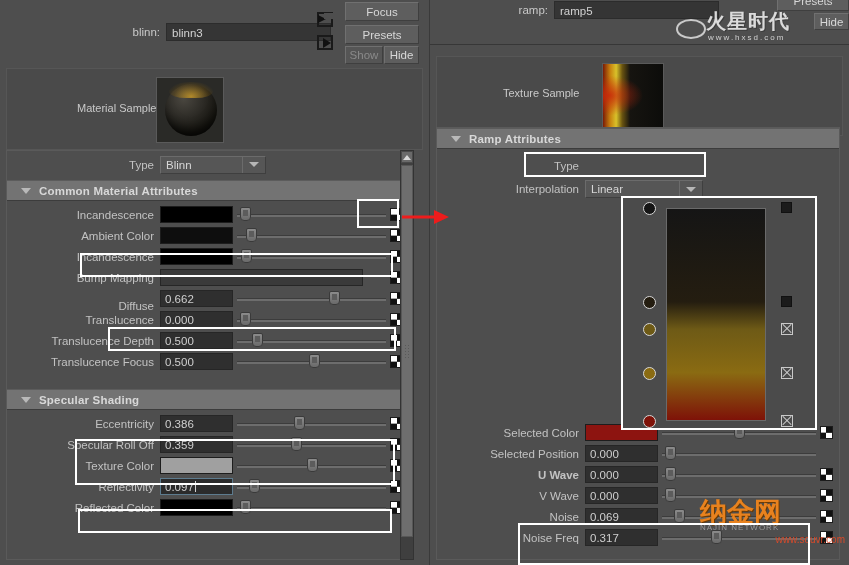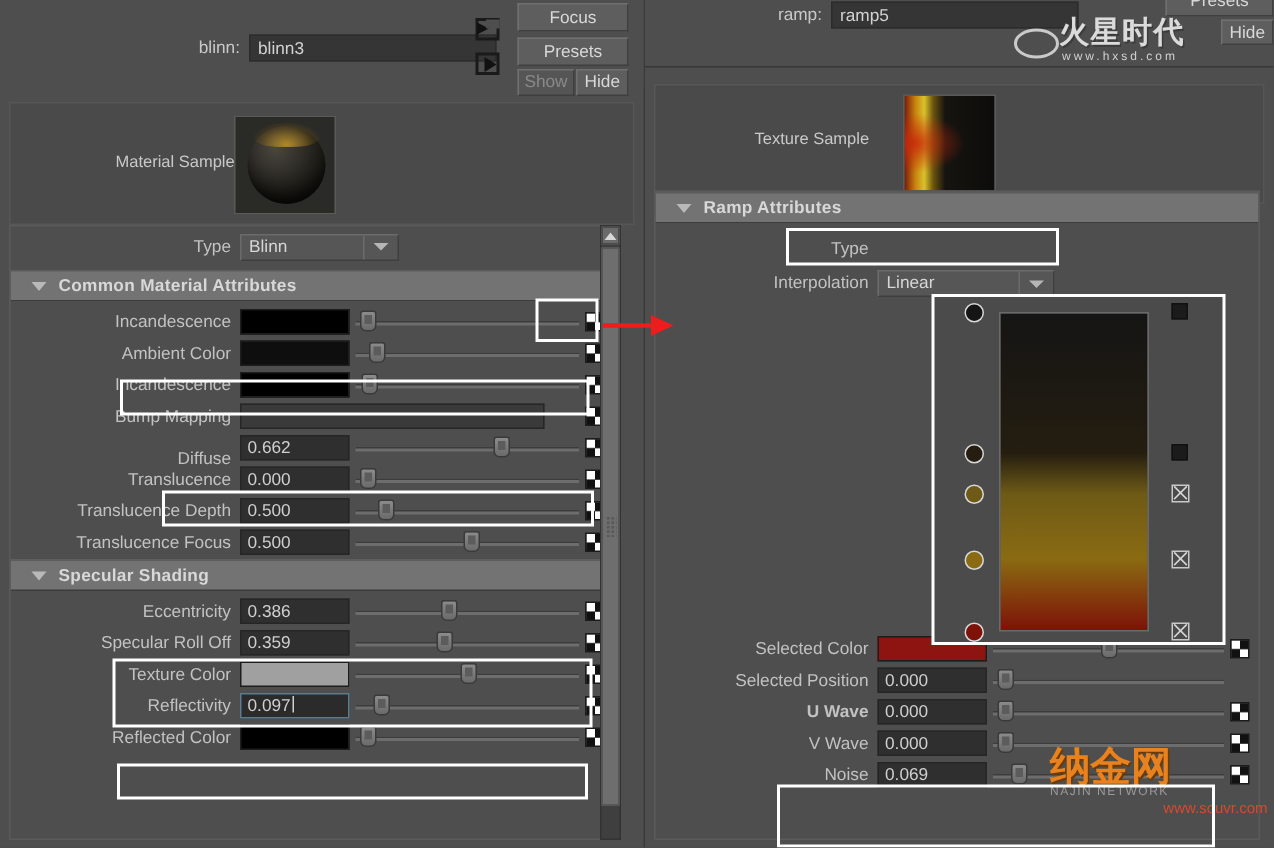--- a/index.html
+++ b/index.html
@@ -263,21 +263,21 @@
             <span class="lab" style="width: 153px;">Translucence Focus</span>
             <div class="val" style="width: 73px;">0.500</div>
             <div class="slider">
               <div class="track"></div>
               <div class="thumb" style="left: 48%;"></div>
             </div>
             <div class="checker" style="margin-right: 6px;"></div>
           </div>
         </div>
 
-      <div class="frame-header" style="margin-top:1px;">
+      <div class="frame-header" style="margin-top:17px;">
         <span class="tri"></span>
         <span class="frame-title">Specular Shading</span>
       </div>
 
       <div id="spec-rows" style="padding-top:3px;">
           <div class="row">
             <span class="lab" style="width: 153px;">Eccentricity</span>
             <div class="val" style="width: 73px;">0.386</div>
             <div class="slider">
               <div class="track"></div>
@@ -410,20 +410,29 @@
               <div class="thumb" style="left: 2%;"></div>
             </div>
             <div class="checker" style="margin-right: 6px;"></div>
           </div>
           <div class="row">
             <span class="lab" style="width: 148px;">Noise</span>
             <div class="val" style="width: 73px;">0.069</div>
             <div class="slider">
               <div class="track"></div>
               <div class="thumb" style="left: 8%;"></div>
+            </div>
+            <div class="checker" style="margin-right: 6px;"></div>
+          </div>
+          <div class="row">
+            <span class="lab" style="width: 148px;">Noise Freq</span>
+            <div class="val" style="width: 73px;">0.317</div>
+            <div class="slider">
+              <div class="track"></div>
+              <div class="thumb" style="left: 32%;"></div>
             </div>
             <div class="checker" style="margin-right: 6px;"></div>
           </div>
         </div>
     </div>
 
     <div class="ramp-widget" style="left:191px;top:196px;width:196px;height:234px;">
       <div class="ramp-gradient" id="ramp-grad" style="left: 43px; top: 10px; width: 100px; height: 213px; background: linear-gradient(rgb(21, 21, 21) 0%, rgb(36, 29, 16) 44%, rgb(110, 90, 22) 57%, rgb(138, 107, 18) 77.5%, rgb(126, 18, 8) 100%);"></div>
       <div id="ramp-markers">
           <div class="ramp-marker" style="left: 20px; top: 4px; background: rgb(21, 21, 21);"></div>

